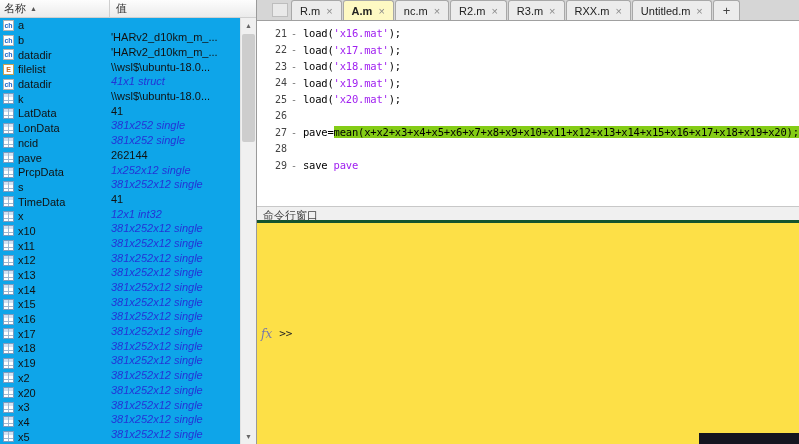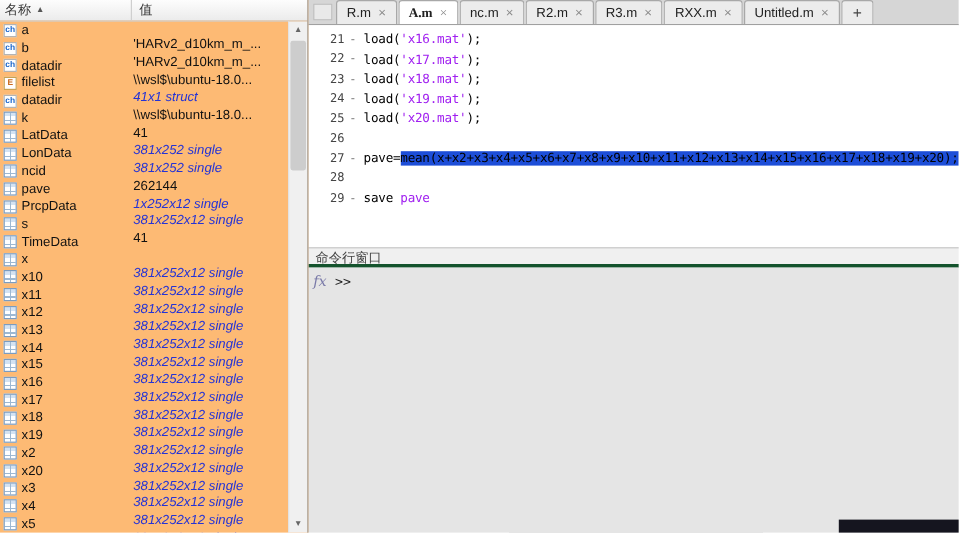--- a/index.html
+++ b/index.html
@@ -1,20 +1,20 @@
 <!DOCTYPE html>
 <html><head>
 <meta charset="utf-8">
 <style>
   html,body{margin:0;padding:0;width:799px;height:444px;overflow:hidden;
     font-family:"Liberation Sans",sans-serif;background:#fff;position:relative;}
   .app{display:flex;width:799px;height:444px;}
 
   
-  .workspace{width:257px;flex:0 0 257px;position:relative;background:#fdba74;
+  .workspace{width:257px;flex:0 0 257px;position:relative;background:#0ea5e9;
     border-right:1px solid #9a9a9a;box-sizing:border-box;}
   .ws-header{height:18px;display:flex;background:linear-gradient(#fdfdfd,#ebebeb);
     border-bottom:1px solid #cfcfcf;font-size:11px;color:#333;box-sizing:border-box;}
   .ws-col-name{width:110px;border-right:1px solid #cfcfcf;padding:2px 4px;box-sizing:border-box;
     display:flex;align-items:center;gap:4px;}
   .sort{font-size:7px;color:#555;}
   .ws-col-value{flex:1;padding:2px 6px;display:flex;align-items:center;}
   .ws-rows{position:absolute;top:18px;left:0;right:15px;bottom:0;overflow:hidden;}
   .ws-row{height:14.7px;display:flex;align-items:center;font-size:11px;box-sizing:border-box;}
   .var-icon{width:11px;height:11px;margin:0 4px 0 3px;flex:0 0 auto;box-sizing:border-box;
@@ -32,44 +32,44 @@
   .ws-scrollbar{position:absolute;top:18px;right:0;width:15px;bottom:0;background:#f0f0f0;
     border-left:1px solid #e2e2e2;}
   .sb-arrow{height:15px;font-size:7px;color:#666;text-align:center;line-height:15px;}
   .sb-arrow.down{position:absolute;bottom:0;left:0;right:0;}
   .sb-thumb{position:absolute;top:16px;left:1px;right:1px;height:108px;background:#cdcdcd;
     border-radius:2px;}
 
   
   .editor-pane{flex:1;display:flex;flex-direction:column;min-width:0;background:#fff;}
   .tabbar{height:21px;flex:0 0 21px;background:#d6d6d6;border-bottom:1px solid #a0a0a0;
-    display:flex;align-items:flex-end;padding-left:2px;box-sizing:border-box;}
+    display:flex;align-items:flex-end;padding-left:13px;box-sizing:border-box;}
   .tab-corner{width:14px;height:12px;margin:0 3px 3px 2px;background:#e9e9e9;
     border:1px solid #bdbdbd;flex:0 0 auto;}
   .tab{display:flex;align-items:center;gap:6px;padding:0 8px;font-size:11px;color:#222;
     background:#ececec;border:1px solid #a8a8a8;border-bottom:none;border-radius:3px 3px 0 0;
     margin-right:1px;height:20px;box-sizing:border-box;white-space:nowrap;}
-  .tab.active{background:#ffffff;font-weight:bold;font-family:Liberation Serif, serif;}
+  .tab.active{background:#fef9c3;font-weight:bold;}
   .tab-close{color:#8a8a8a;font-size:11px;font-weight:normal;}
   .tab.tab-new{padding:0 9px;font-size:13px;color:#444;}
   .editor{height:185px;flex:0 0 185px;overflow:hidden;padding-top:4px;
     font-family:"DejaVu Sans Mono",monospace;font-size:10.5px;letter-spacing:-0.2px;
     background:#fff;box-sizing:border-box;}
   .code-line{height:16.5px;display:flex;align-items:center;white-space:pre;}
   .lnum{width:30px;text-align:right;color:#444;font-size:10px;flex:0 0 auto;letter-spacing:0;}
   .fold{width:14px;text-align:center;color:#777;font-size:10px;flex:0 0 auto;}
   .code{padding-left:2px;color:#000;}
   .seg-plain{color:#000;}
   .seg-string{color:#a020f0;}
-  .seg-selected{background:#1d4ed8;color:#000;}
+  .seg-selected{background:#84cc16;color:#000;}
 
   .cmd-header{height:17px;flex:0 0 17px;background:#f0f0f0;border-top:1px solid #c8c8c8;
     border-bottom:3px solid #14532d;font-size:11px;color:#444;padding:0 6px;line-height:16px;
     box-sizing:border-box;}
-  .cmd-window{flex:1;background:#e5e5e5;padding:5px 4px;display:flex;align-items:flex-start;gap:7px;
+  .cmd-window{flex:1;background:#fde047;padding:5px 4px;display:flex;align-items:center;gap:7px;
     font-family:"DejaVu Sans Mono",monospace;font-size:11px;}
   .fx{font-family:"DejaVu Serif",serif;font-style:italic;color:#7a7aa8;font-size:12px;
     line-height:12px;}
   .prompt{color:#222;line-height:13px;}
 
   .taskbar-frag{position:absolute;right:0;bottom:0;width:100px;height:11px;background:#15151f;}
 </style>
 </head>
 <body>
 
@@ -142,20 +142,21 @@
           <span class="ws-value size">381x252x12 single</span>
         </div>
         <div class="ws-row">
           <span class="var-icon num"></span>
           <span class="ws-name">s</span>
           <span class="ws-value">41</span>
         </div>
         <div class="ws-row">
           <span class="var-icon num"></span>
           <span class="ws-name">TimeData</span>
+          <span class="ws-value size">12x1 int32</span>
         </div>
         <div class="ws-row">
           <span class="var-icon num"></span>
           <span class="ws-name">x</span>
           <span class="ws-value size">381x252x12 single</span>
         </div>
         <div class="ws-row">
           <span class="var-icon num"></span>
           <span class="ws-name">x10</span>
           <span class="ws-value size">381x252x12 single</span>

